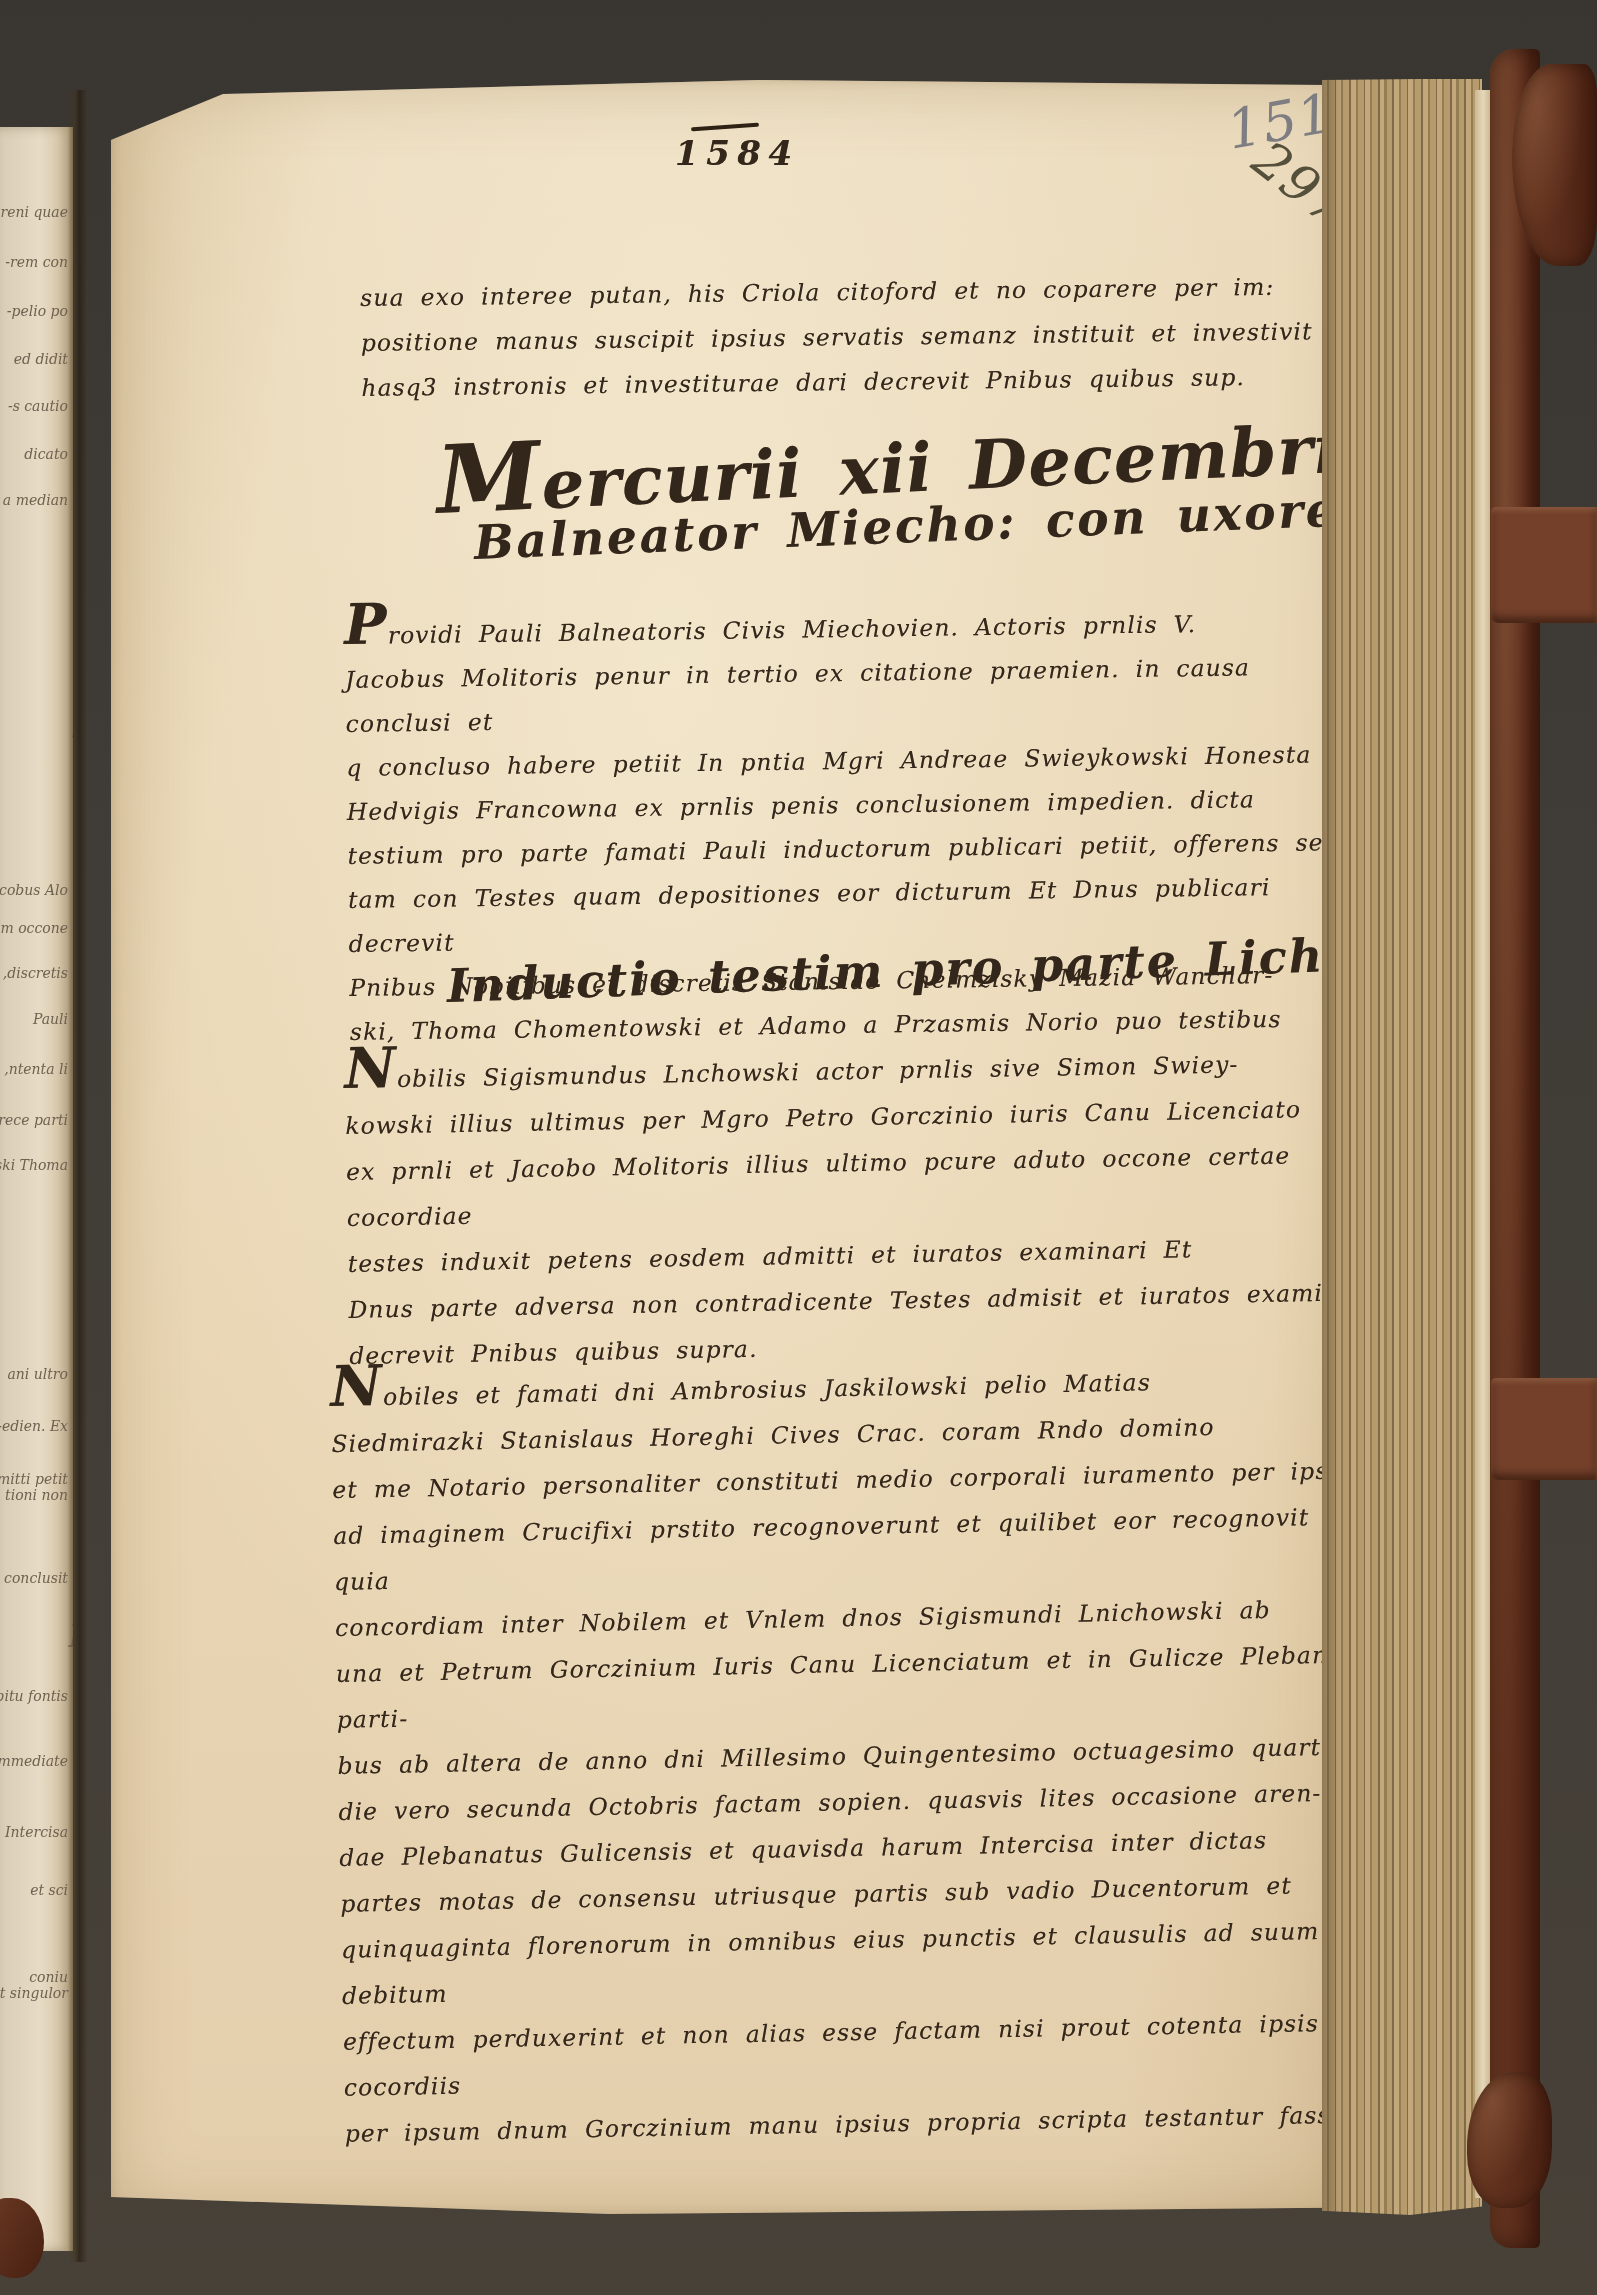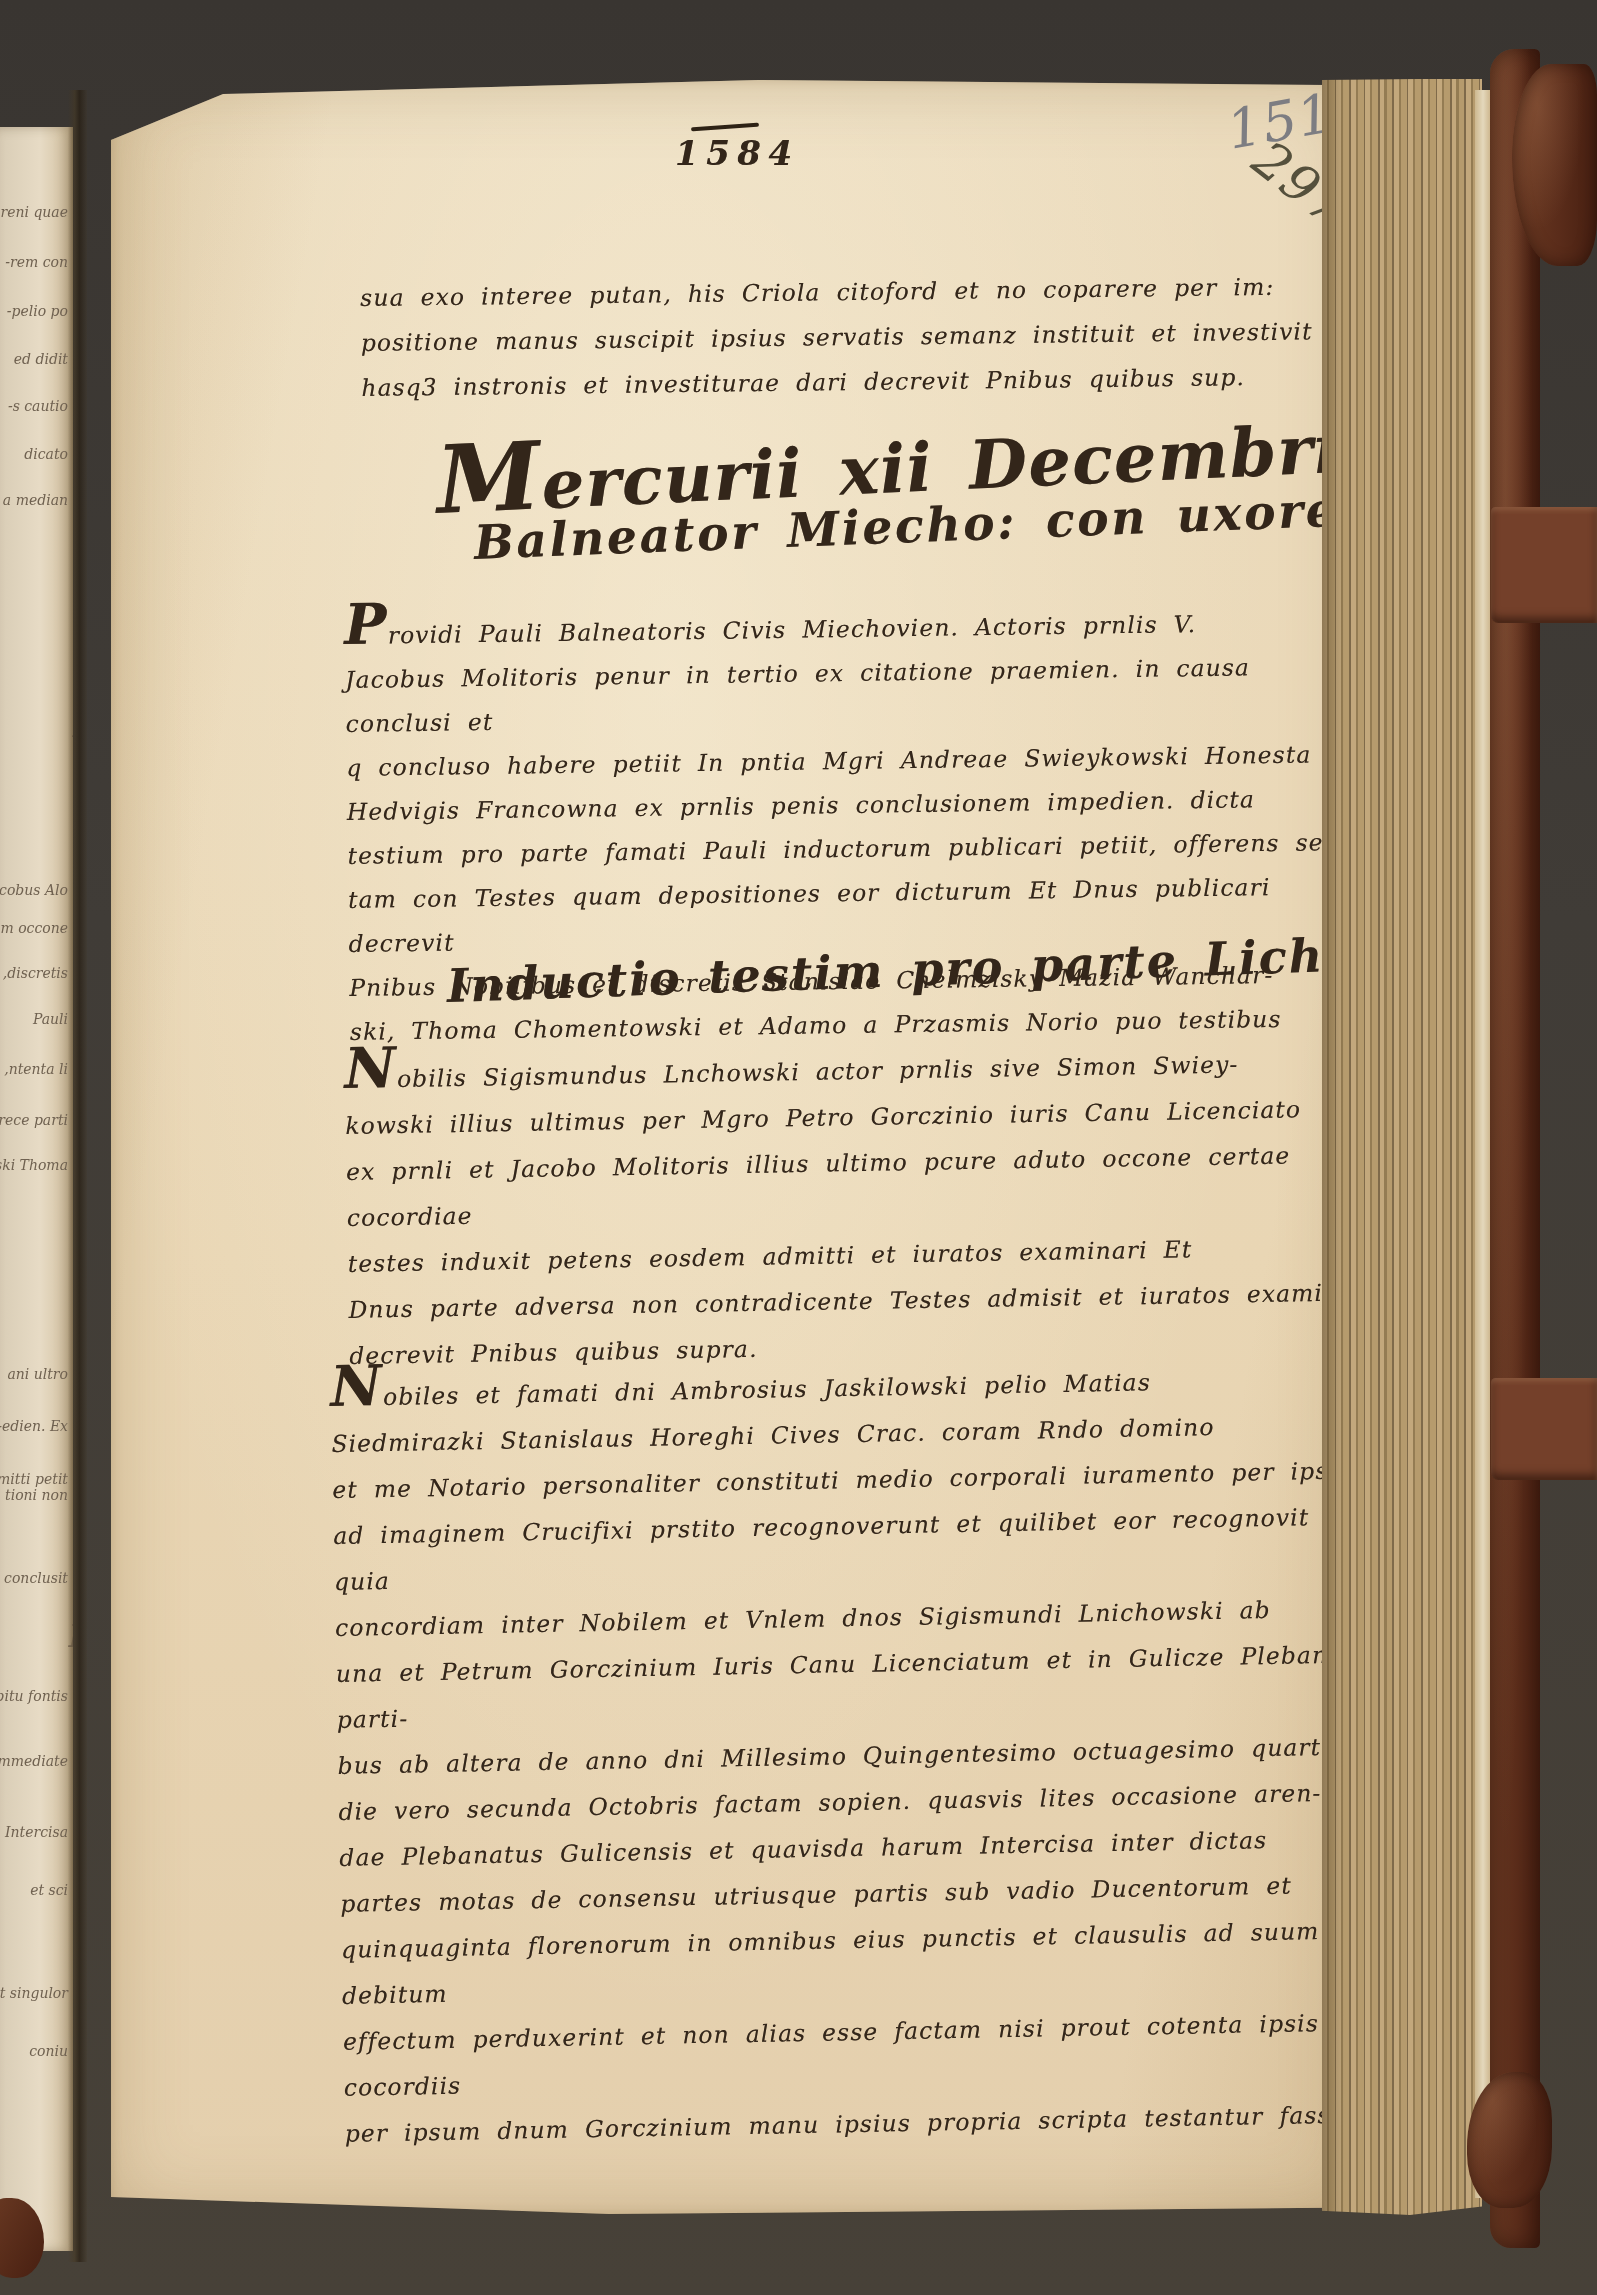--- a/index.html
+++ b/index.html
@@ -167,21 +167,21 @@
     <div class="frag" style="top:1239px">ani ultro</div>
     <div class="frag" style="top:1291px">edien. Ex-</div>
     <div class="frag" style="top:1344px">admitti petit</div>
     <div class="frag" style="top:1360px">tioni non</div>
     <div class="frag" style="top:1443px">sa conclusit</div>
     <div class="frag flourish" style="top:1501px">Lp</div>
     <div class="frag" style="top:1561px">bitu fontis</div>
     <div class="frag" style="top:1626px">immediate</div>
     <div class="frag" style="top:1697px">Intercisa</div>
     <div class="frag" style="top:1755px">et sci</div>
-    <div class="frag" style="top:1916px">coniu</div>
+    <div class="frag" style="top:1842px">coniu</div>
     <div class="frag" style="top:1858px">et singulor</div>
   </div>
 
   <div class="gutter"></div>
 
   <div class="page">
 
     <div class="year-bar"></div>
     <div class="year ink soft">1584</div>
 

